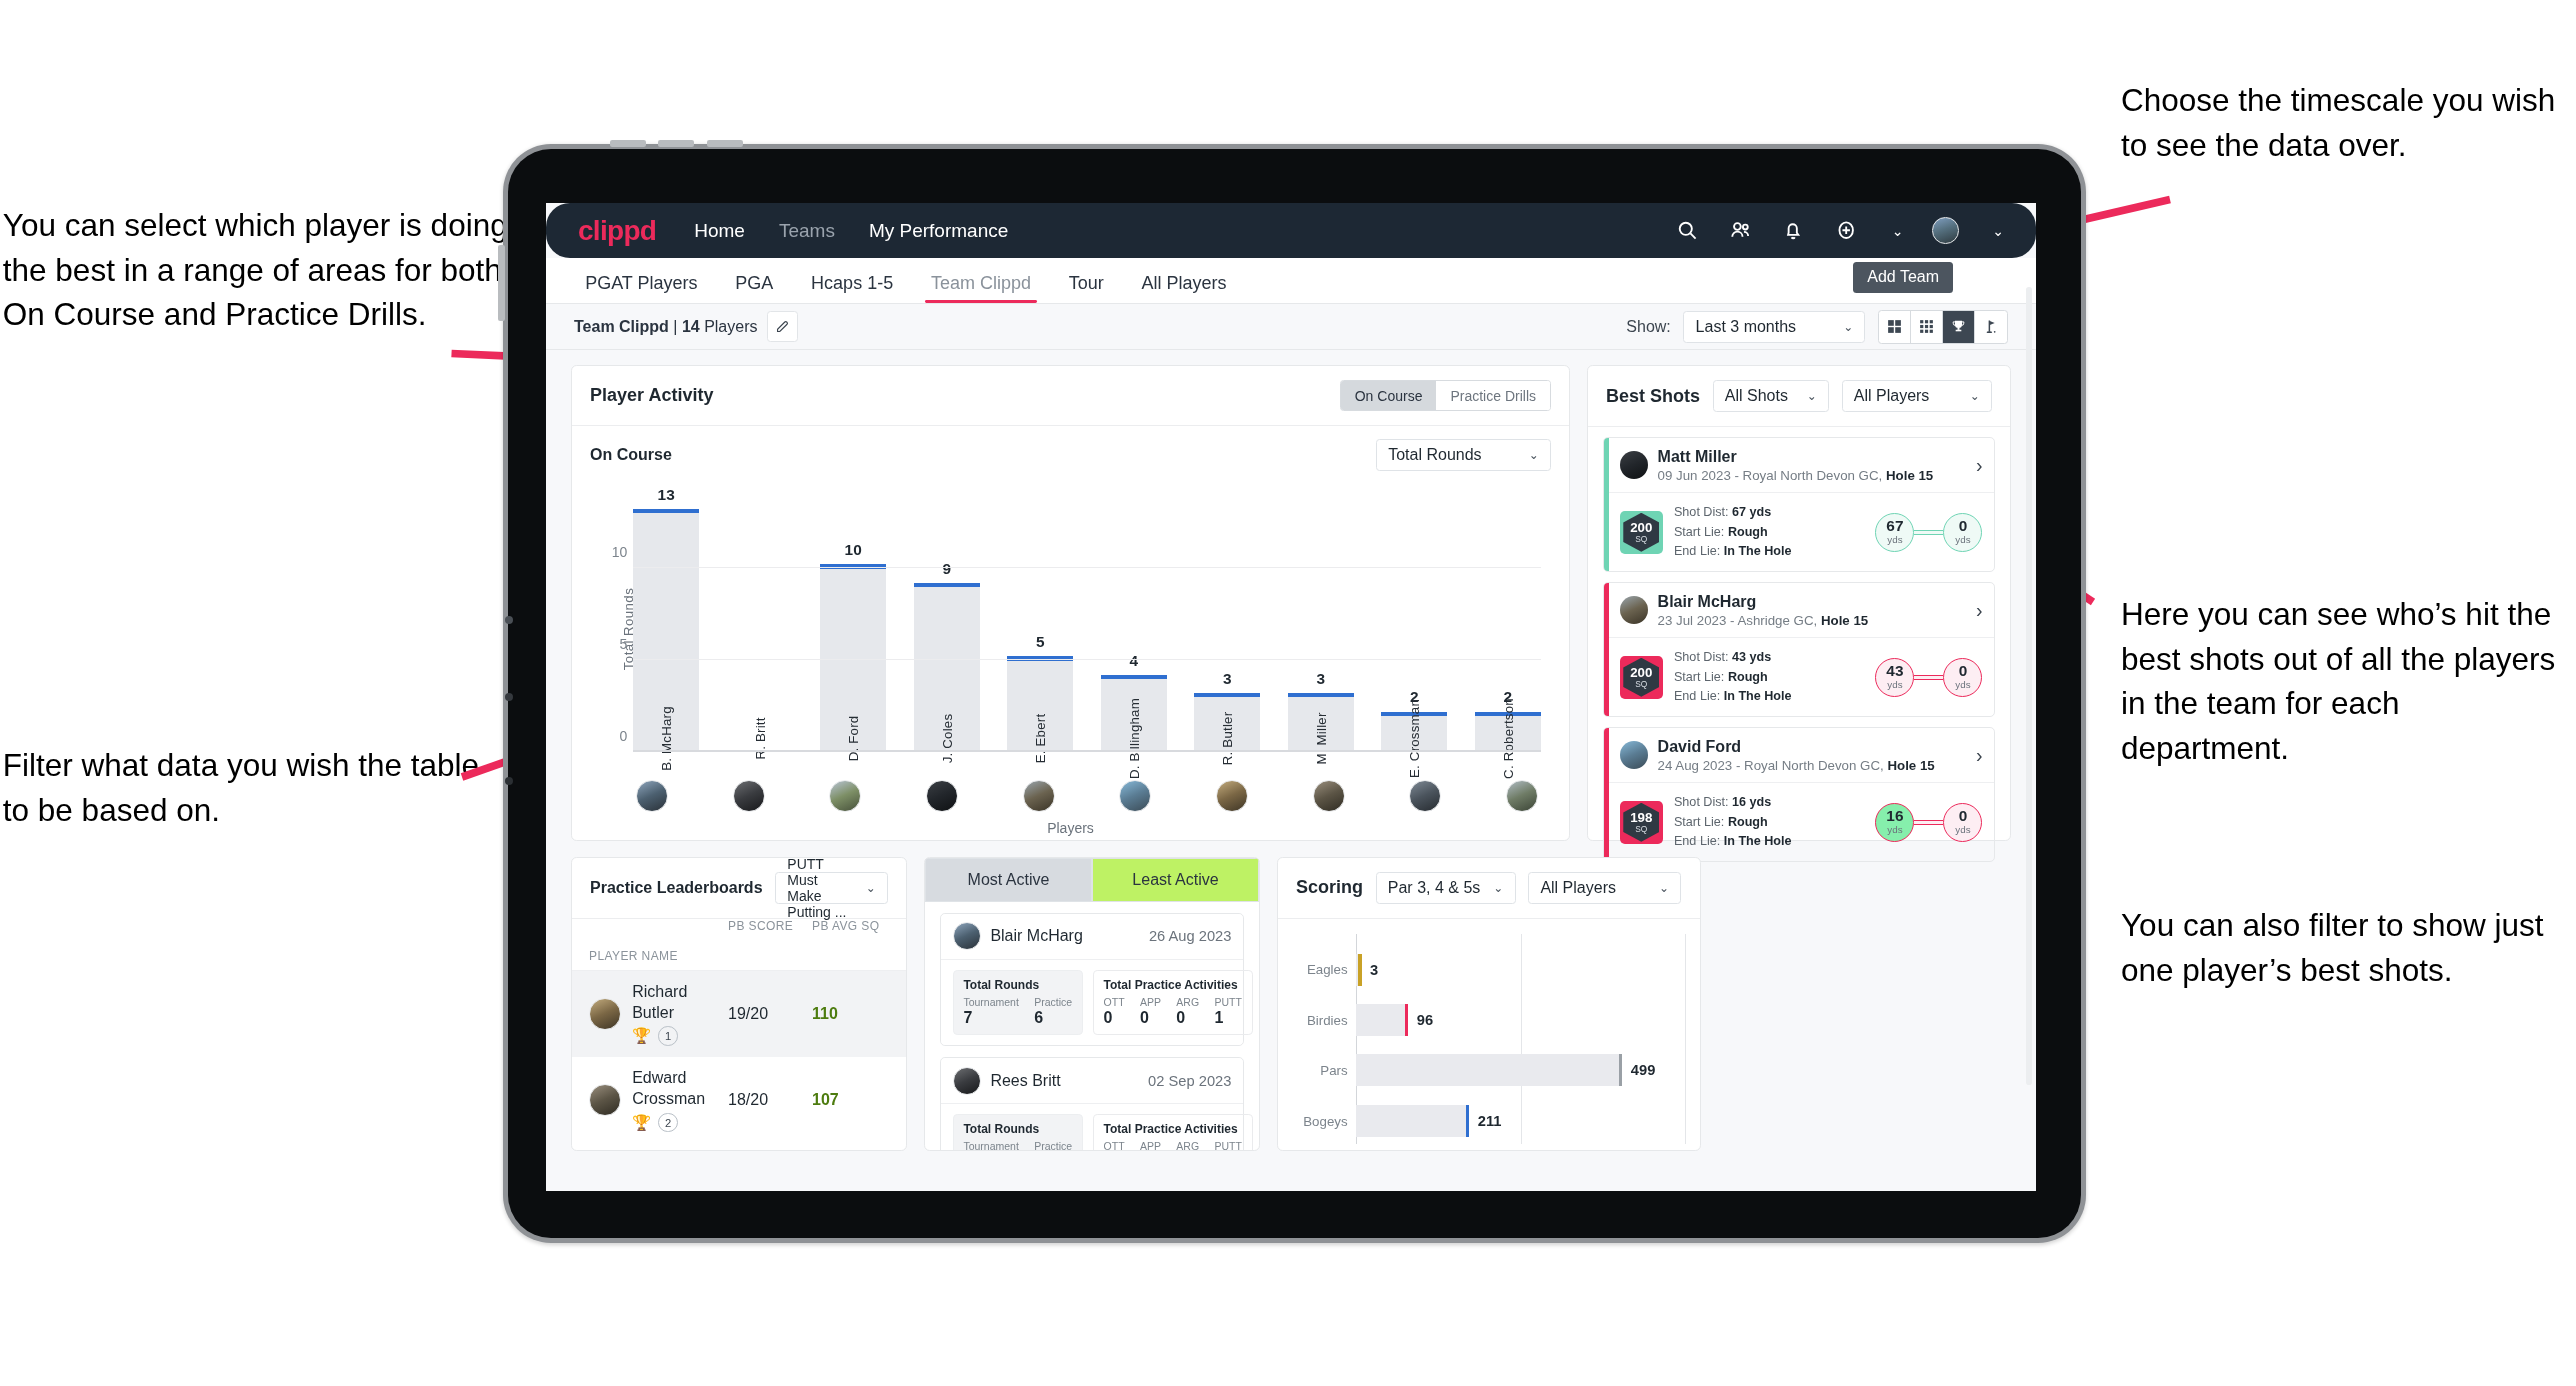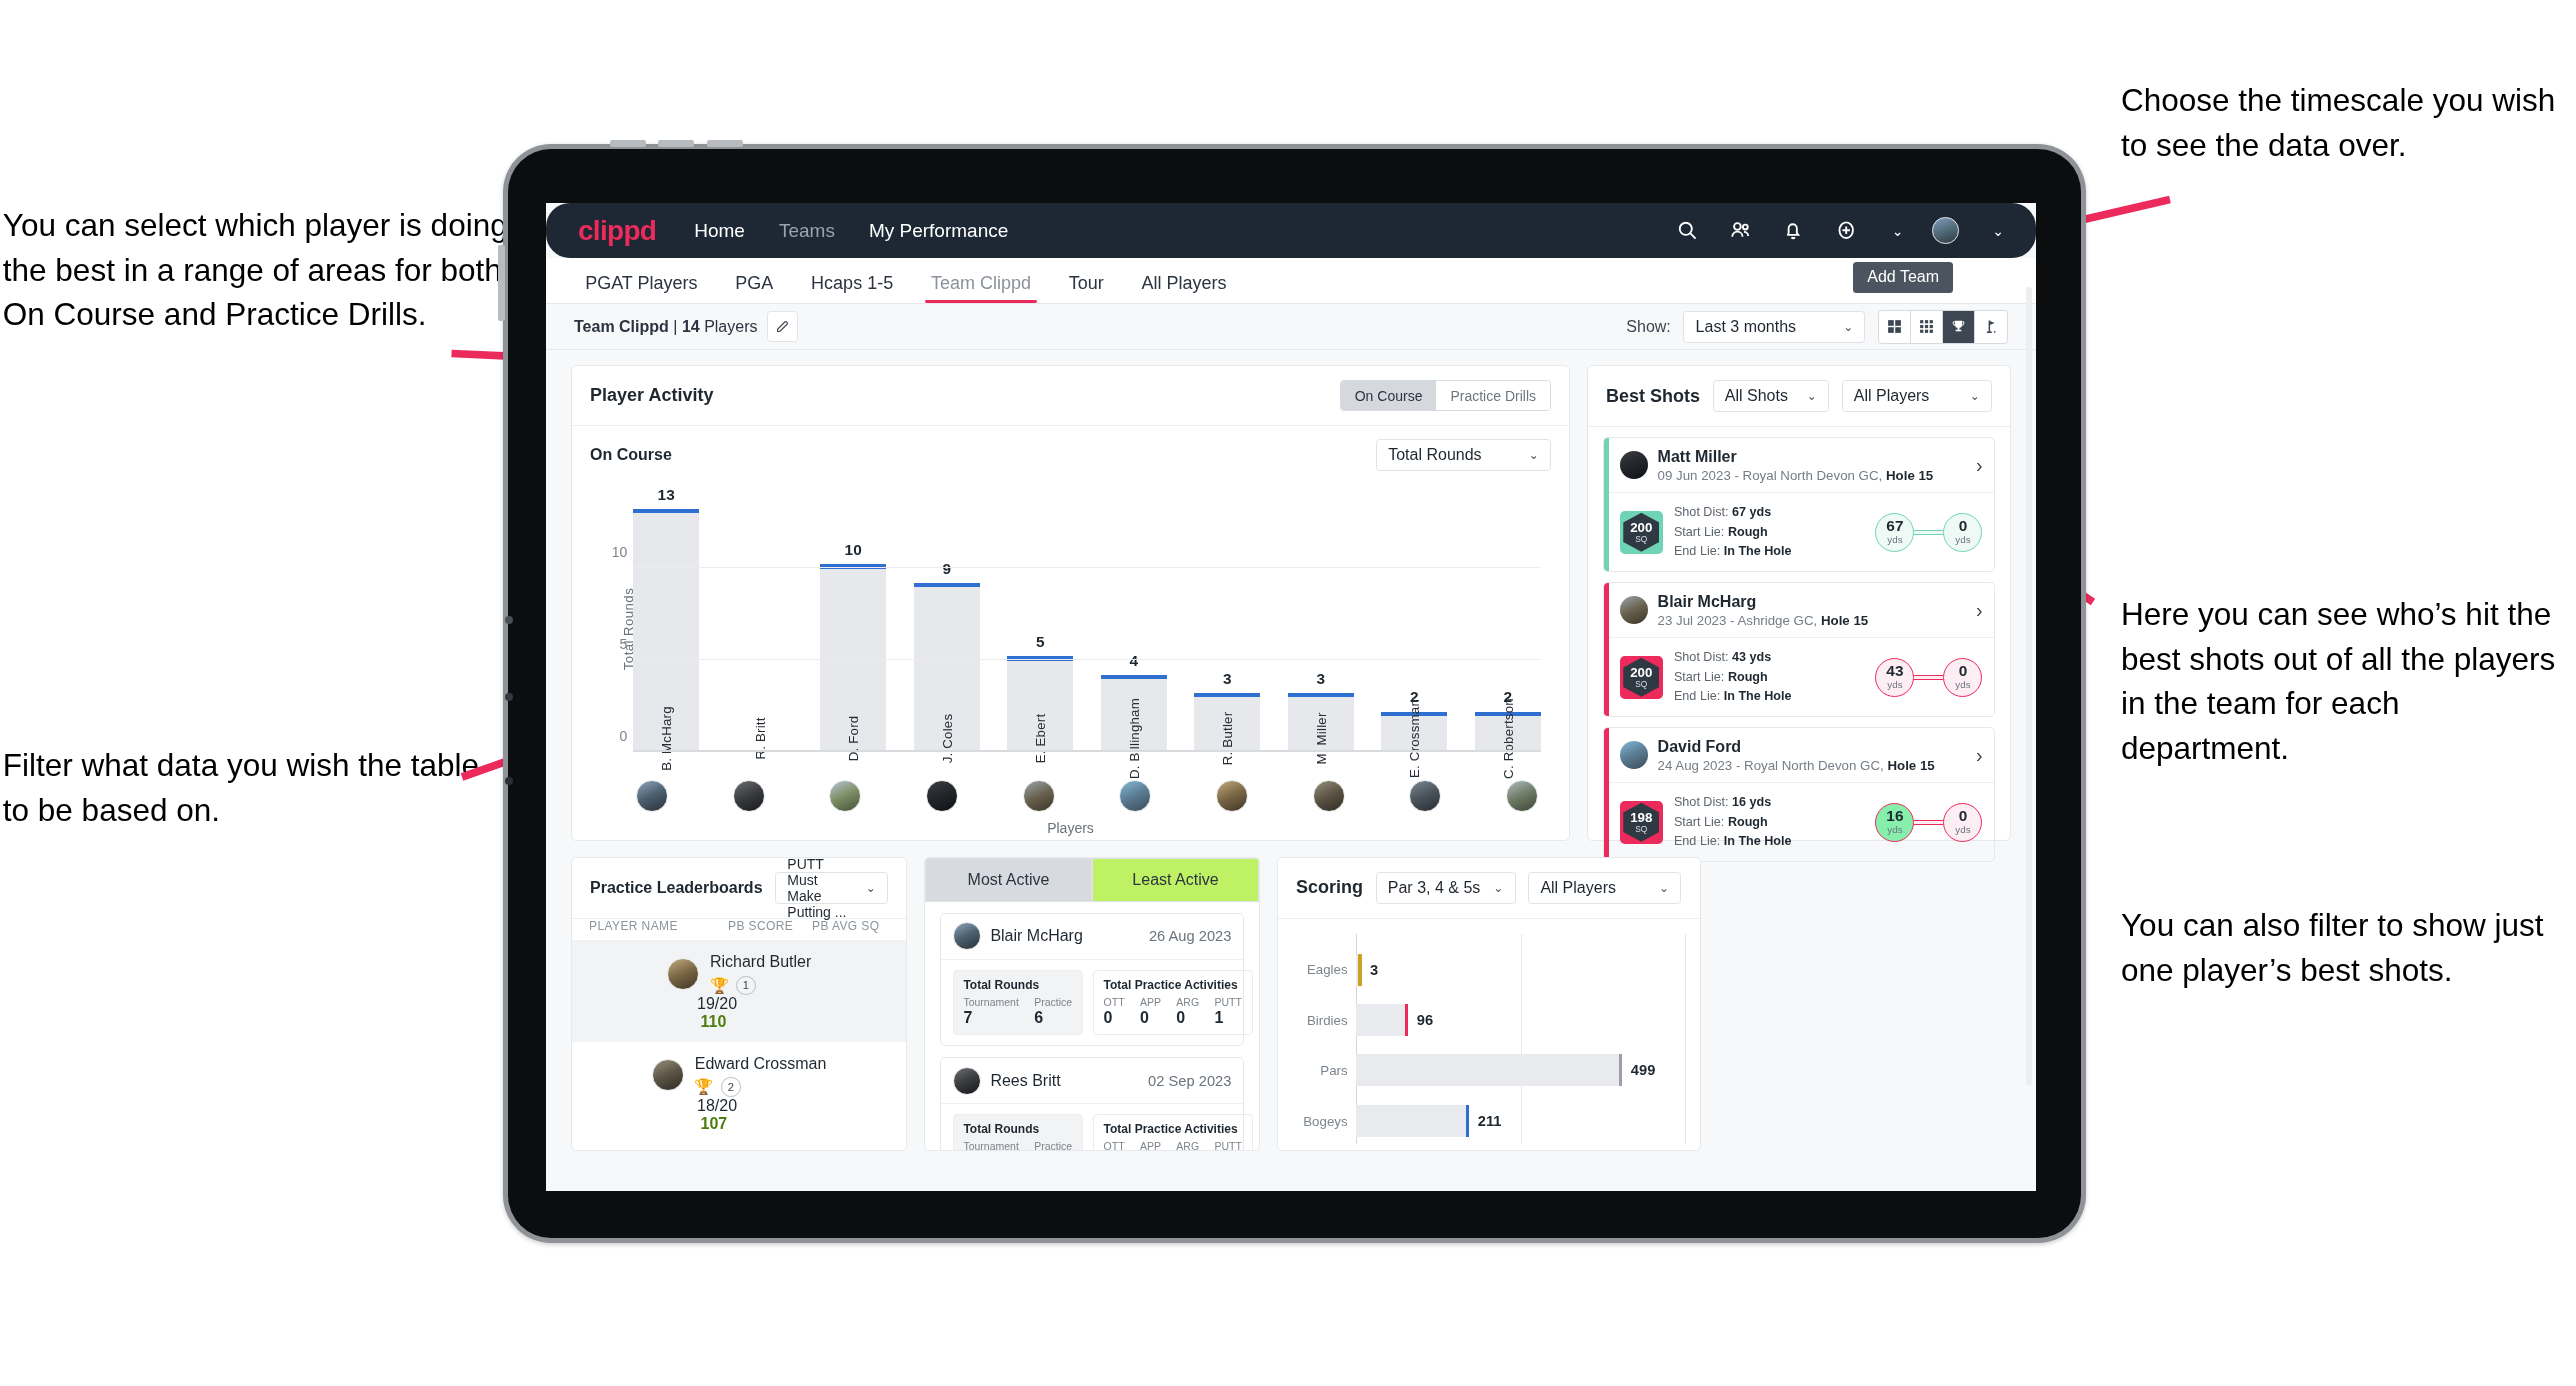--- a/index.html
+++ b/index.html
@@ -187,24 +187,24 @@
 
   
   .row-bot { display:flex; gap: 17px; margin-top: 15.4px; }
   .card-practice { width: 336px; height: 294px; overflow:hidden; }
   .card-active { width: 336px; height: 294px; overflow:hidden; }
   .card-scoring { width: 424px; height: 294px; overflow:hidden; position:relative; }
 
   .lb-sub { padding: 11.2px 17px 8.4px 17px; font-size:15.4px; color:#6b737c; }
   .lb-sub b { color:#1f2830; font-weight:700; }
   .lb-head { display:flex; padding: 0 17px 7px 17px; font-size:12px; color:#8b939b; letter-spacing:0.4px; border-bottom:0.7px solid #eeeff1; }
-  .lb-head .c1 { flex:1; }
+  .lb-head .c1 { flex:1;margin-top:30px; }
   .lb-head .c2 { width: 84px; }
   .lb-head .c3 { width: 77px; }
-  .lb-row { display:flex; align-items:center; padding: 11.2px 17px; flex-direction: column; }
+  .lb-row { display:flex; align-items:center; padding: 11.2px 17px; }
   .lb-row.alt { background:#f2f3f5; }
   .lb-player { flex:1; display:flex; align-items:center; gap: 11.2px; }
   .lb-avatar { width: 32px; height:32px; border-radius:50%; border:1.4px solid #e9ebed; flex:0 0 auto; }
   .lb-name { font-size:16px; color:#1f2830; line-height:1.3; }
   .lb-badges { display:flex; align-items:center; gap: 7px; margin-top: 2.8px; }
   .trophy { font-size:15.4px; line-height:1; }
   .rankpill { width: 19.6px; height:19.6px; border-radius:50%; border:1px solid #b9c0c7; font-size:11.2px; color:#3c454f; display:flex; align-items:center; justify-content:center; }
   .lb-score { width:84px; font-size:16px; color:#1f2830; }
   .lb-sq { width:77px; font-size:16px; color:#4d7c0f; font-weight:700; }
 

